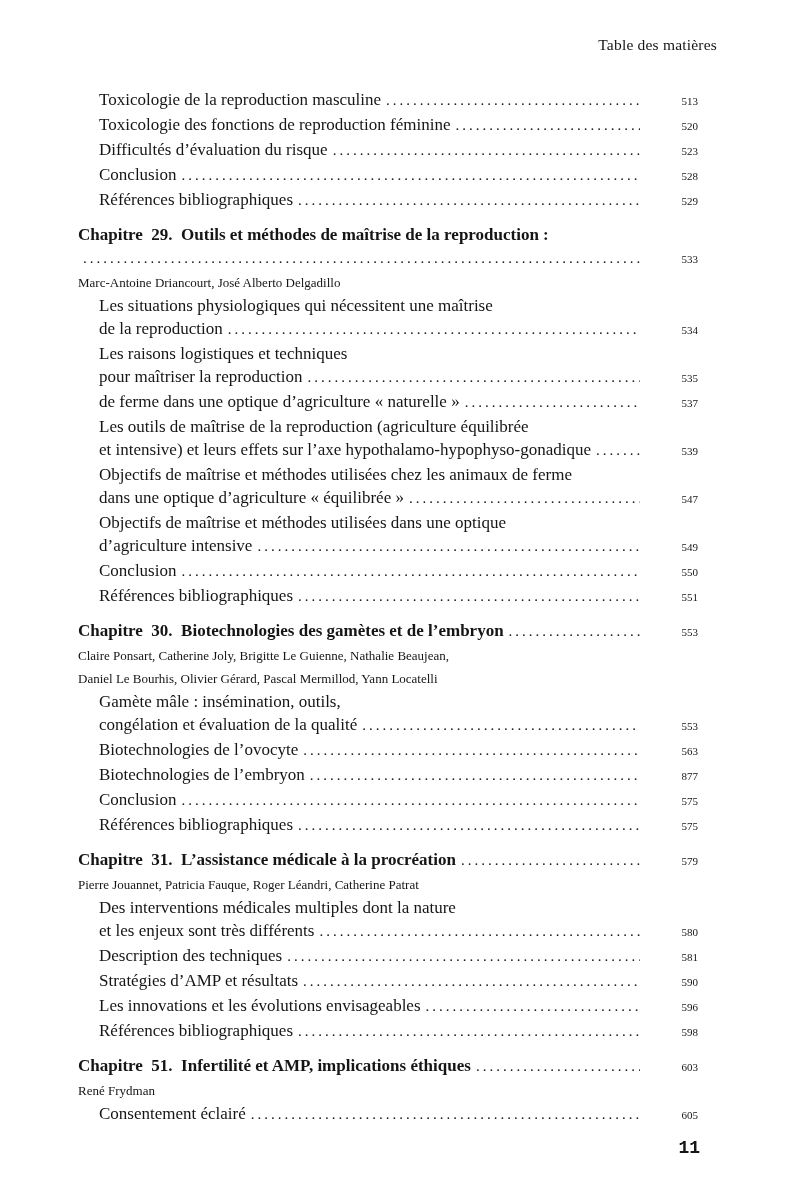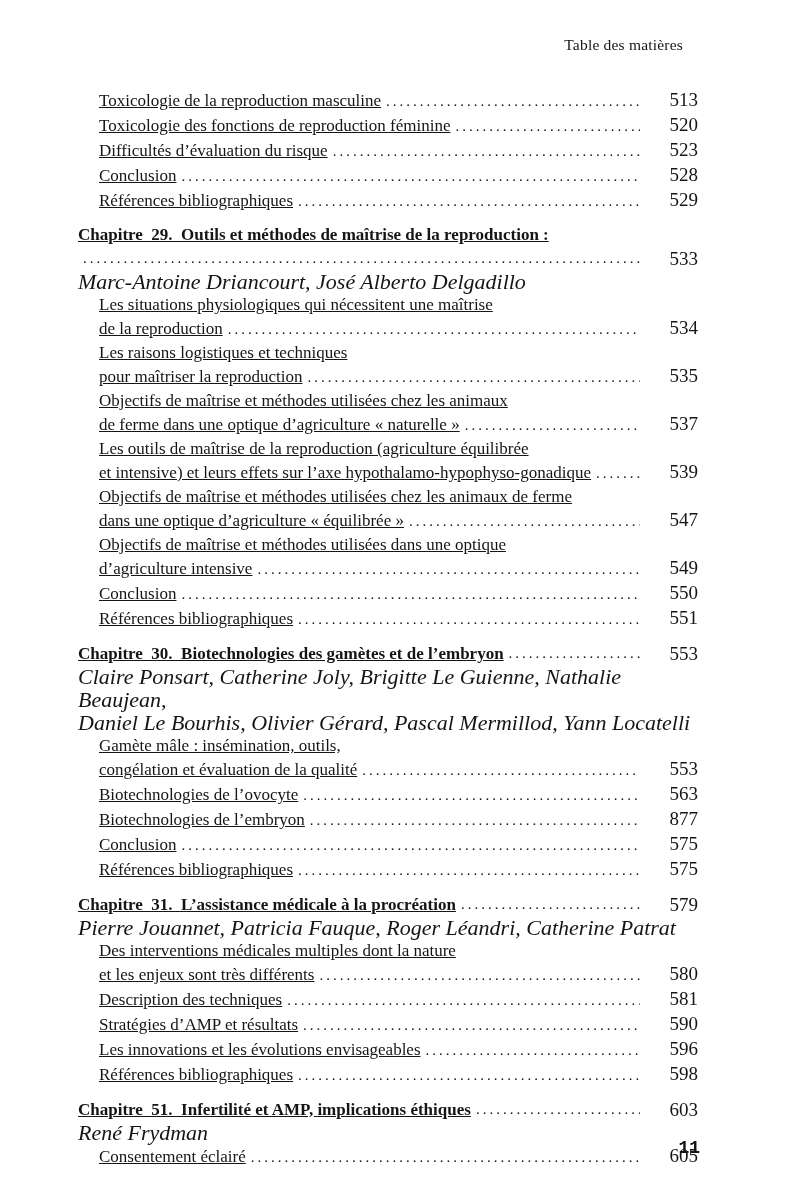--- a/index.html
+++ b/index.html
@@ -12,66 +12,64 @@
     font-family: "Liberation Serif", "DejaVu Serif", serif;
   }
   .page {
     position: relative;
     width: 800px; height: 1200px;
     background: #ffffff;
     overflow: hidden;
   }
   .running-header {
     position: absolute;
-    top: 36px; right: 117px;
+    top: 36px; right: 83px;
     font-size: 15.5px;
     letter-spacing: 0.2px;
   }
   .toc-content {
     position: absolute;
     top: 88px; left: 78px;
     width: 620px;
   }
   .toc-section + .toc-section { margin-top: 10px; }
   .toc-line {
     display: flex;
     align-items: baseline;
     line-height: 23px;
     font-size: 17px;
   }
   .toc-line .txt {
     white-space: pre;
     flex: 0 0 auto;
-    text-decoration: underline;
-  }
-  .chapter-line { font-weight: bold; align-items: center; }
+  }
+  .chapter-line { font-weight: bold; }
   .author-line {
-    font-style: italic;
-    font-size: 22px;
+    font-size: 13px;
     line-height: 23px;
   }
   .entry-line { padding-left: 21px; }
   .leader {
     flex: 1 1 auto;
     min-width: 0;
     overflow: hidden;
     white-space: nowrap;
     margin-left: 5px;
     font-weight: normal;
   }
   .leader::after {
     content: "..................................................................................................................................................................";
     letter-spacing: 3px;
     font-size: 15px;
   }
   .pagenum {
     flex: 0 0 58px;
     text-align: right;
     font-weight: normal;
-    font-size: 19px;
+    font-size: 11px;
   }
   .footer-page-number {
     position: absolute;
     top: 1138px; right: 100px;
     font-size: 18px;
     font-weight: bold;
     font-family: Liberation Mono, monospace;
   }
 </style>
 </head>
@@ -142,23 +140,20 @@
             <span class="txt">Les raisons logistiques et techniques</span>
           </div>
           <div class="toc-line entry-line">
             <span class="txt">pour maîtriser la reproduction</span>
             <span class="leader"></span>
             <span class="pagenum">535</span>
           </div>
         </div>
         <div class="toc-entry">
           <div class="toc-line entry-line">
-            <span class="txt">Objectifs de maîtrise et méthodes utilisées chez les animaux</span>
-          </div>
-          <div class="toc-line entry-line">
             <span class="txt">de ferme dans une optique d’agriculture « naturelle »</span>
             <span class="leader"></span>
             <span class="pagenum">537</span>
           </div>
         </div>
         <div class="toc-entry">
           <div class="toc-line entry-line">
             <span class="txt">Les outils de maîtrise de la reproduction (agriculture équilibrée</span>
           </div>
           <div class="toc-line entry-line">

